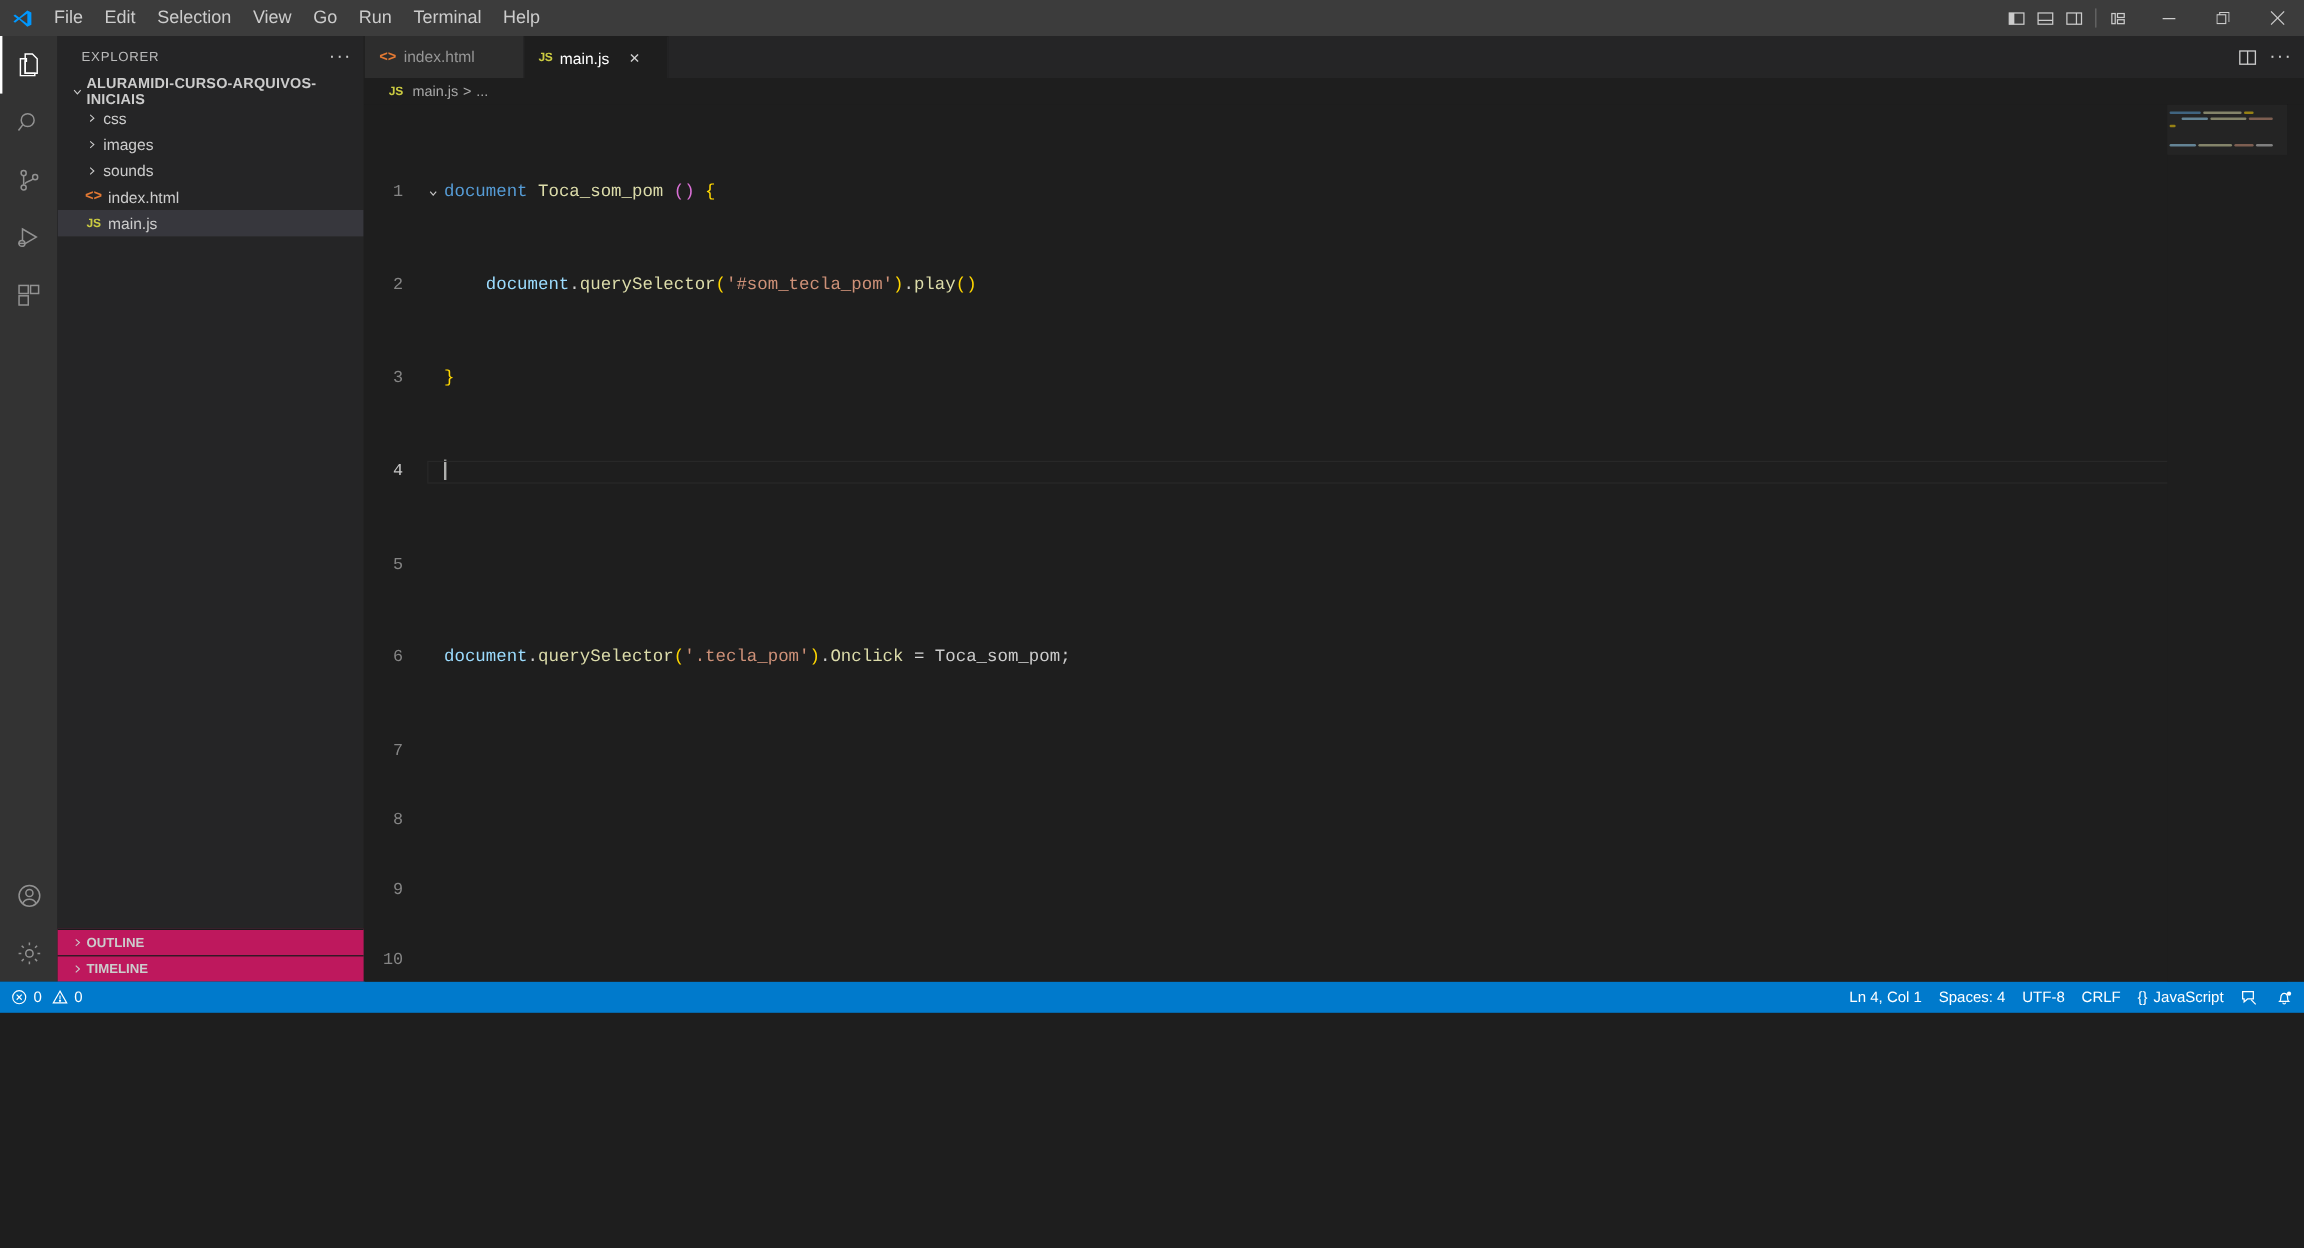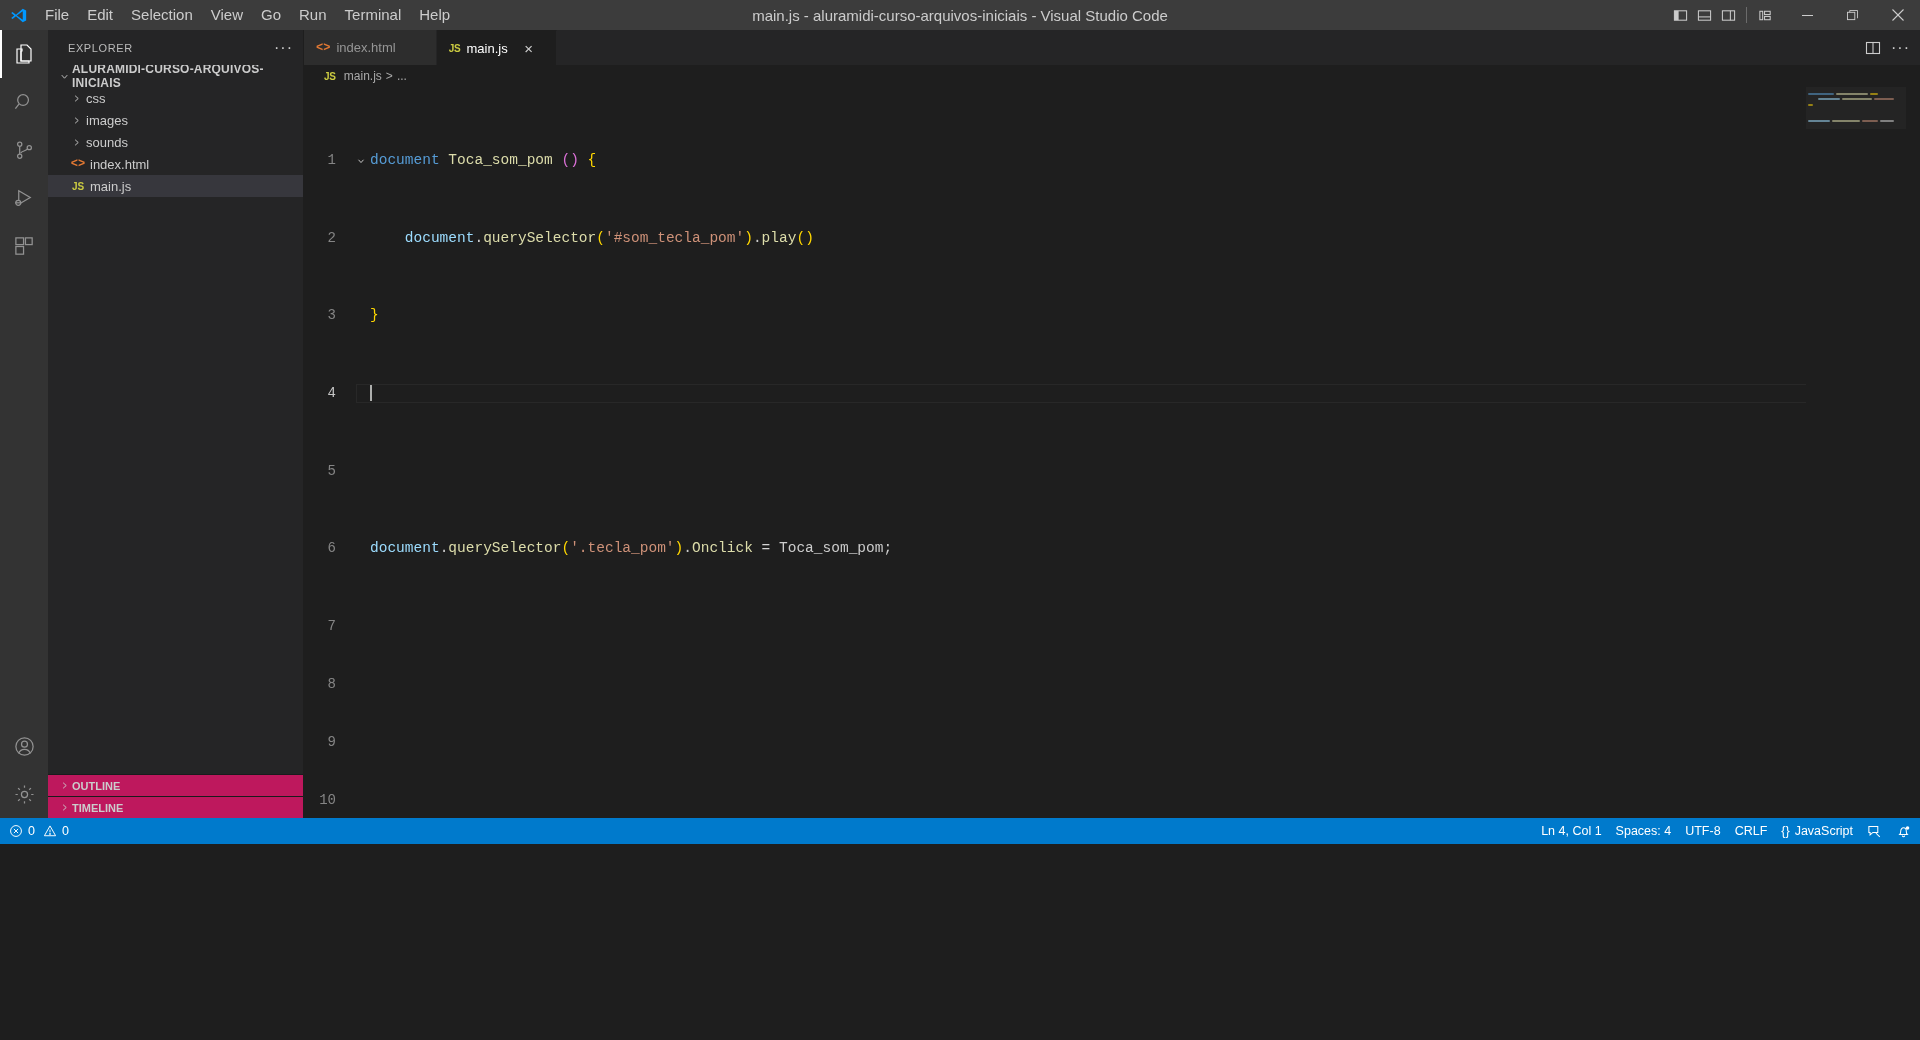--- a/index.html
+++ b/index.html
@@ -179,21 +179,20 @@
       <div class="menu-item">File</div>
       <div class="menu-item">Edit</div>
       <div class="menu-item">Selection</div>
       <div class="menu-item">View</div>
       <div class="menu-item">Go</div>
       <div class="menu-item">Run</div>
       <div class="menu-item">Terminal</div>
       <div class="menu-item">Help</div>
     </div>
 
-    <div class="title-center">main.js - aluramidi-curso-arquivos-iniciais - Visual Studio Code</div>
 
     <div class="title-right">
       <div class="layout-icons">
         <div class="layout-icon">
           <svg width="15" height="15" viewBox="0 0 16 16">
               <rect x="1.5" y="3" width="13" height="10" fill="none" stroke="#cccccc" stroke-width="1.1"></rect>
               <rect x="1.5" y="3" width="4.5" height="10" fill="#cccccc"></rect>
             </svg>
         </div>
         <div class="layout-icon">

